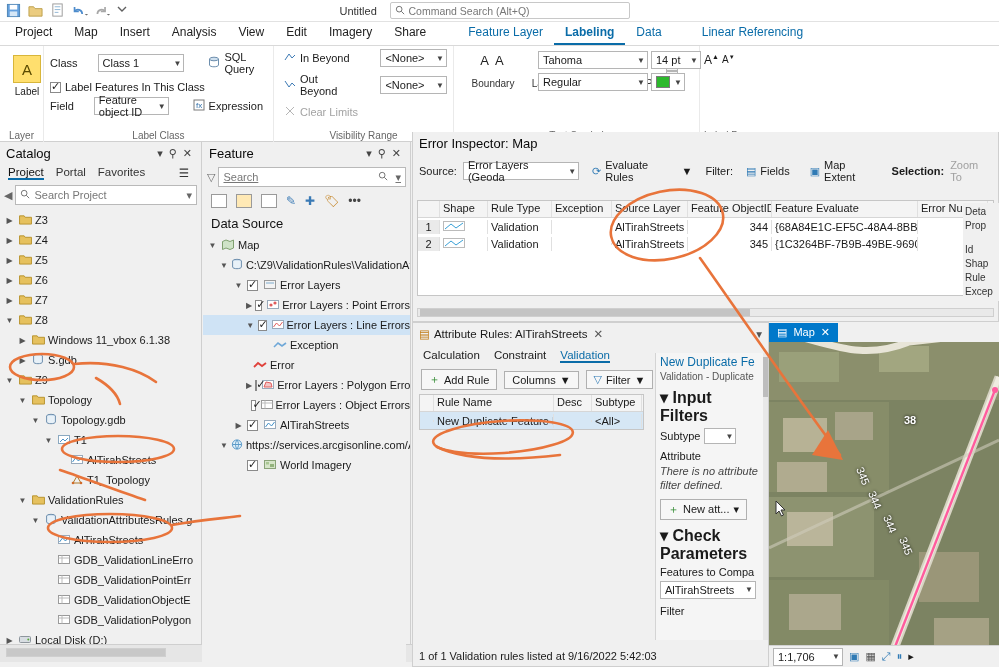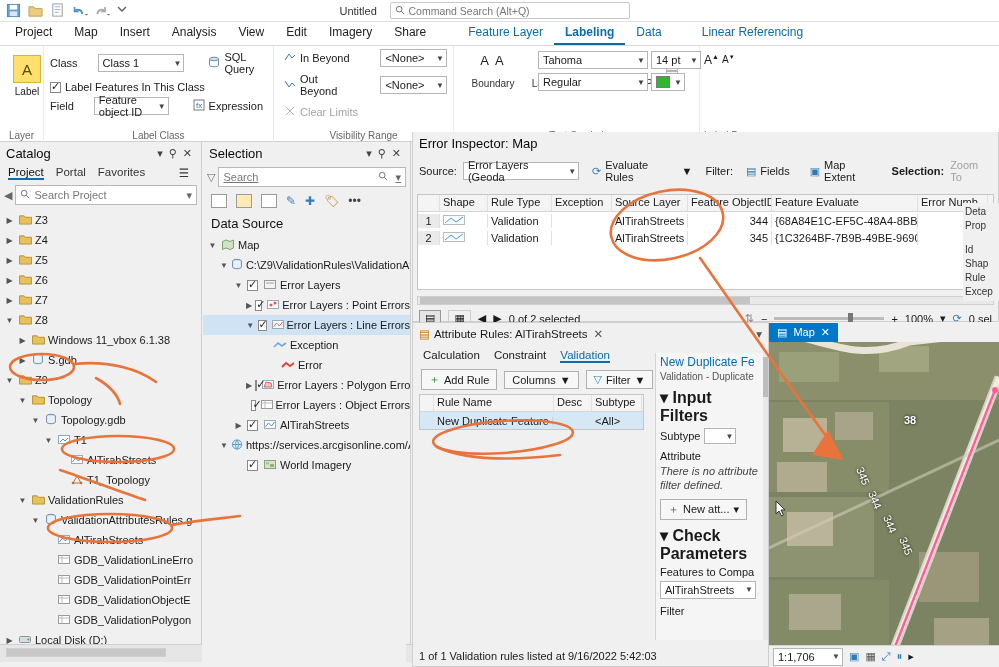--- a/index.html
+++ b/index.html
@@ -100,21 +100,21 @@
   }
   .ctoolbar { display:flex; align-items:center; gap:9px; padding:4px 8px; font-size:12px; color:#444; }
   .ctoolbar .sq { width:16px; height:14px; border:1px solid #9a9a9a; background:#fff; }
   .dsheader { font-size:13px; padding:4px 8px 2px 8px; color:#111; }
 
   .errins {
     position:absolute; left:412px; top:132px; width:587px; height:190px;
     background:#f0f0f0; border:1px solid #cfcfcf; border-top:none;
   }
   .ei-toolbar { display:flex; align-items:center; gap:6px; padding:3px 6px; font-size:11px; }
-  .grid { background:#fff; border:1px solid #c6c6c6; margin:6px 4px; }
+  .grid { background:#fff; border:1px solid #c6c6c6; margin:12px 4px; }
   .ghead { display:flex; height:17px; background:#f4f4f4; border-bottom:1px solid #d6d6d6; font-size:11px; }
   .ghead div, .grow div { border-right:1px solid #e0e0e0; padding:1px 3px; overflow:hidden; white-space:nowrap; }
   .grow { display:flex; height:17px; font-size:11px; align-items:center; }
   .status { display:flex; align-items:center; gap:7px; padding:3px 6px; font-size:11px; }
 
   .attrrules {
     position:absolute; left:412px; top:322px; width:357px; height:345px;
     background:#f0f0f0; border:1px solid #cfcfcf;
   }
   .tabhdr { display:flex; align-items:center; height:22px; padding:0 6px; font-size:11.5px; }
@@ -560,21 +560,21 @@
         <span>Local Disk (D:)</span>
       </div>
     </div>
   <div class="bottombar">
     <div class="hscroll" style="width:160px; margin:3px 6px; background:#c8c8c8;"></div>
   </div>
 </div>
 
 <div class="contents">
   <div class="panel-title">
-    <span>Selection</span>
+    <span>Feature</span>
     <span class="spacer"></span>
     <span class="pin">▾</span>
     <span class="pin">⚲</span>
     <span class="pin">✕</span>
   </div>
   <div style="display:flex; align-items:center; gap:3px; padding:0 4px;">
     <span style="color:#666;">▽</span>
     <div class="searchbox" style="flex:1; margin:3px 0;text-decoration:underline;">
       <span>Search</span>
       <span style="margin-left:auto;">
@@ -640,21 +640,21 @@
           </svg></span>
         <span>Error Layers : Line Errors</span>
       </div>
       <div class="tnode" style="padding-left: 56px;">
         <span class="exp"></span>
         <span class="ic"><svg width="14" height="8" viewBox="0 0 14 8">
             <path d="M1 6l4-4 4 3 4-3" stroke="#6fa8d8" fill="none" stroke-width="1.6"></path>
           </svg></span>
         <span>Exception</span>
       </div>
-      <div class="tnode" style="padding-left: 64px;">
+      <div class="tnode" style="padding-left: 36px;">
         <span class="exp"></span>
         <span class="ic"><svg width="14" height="8" viewBox="0 0 14 8">
             <path d="M1 6l4-4 4 3 4-3" stroke="#e0413b" fill="none" stroke-width="1.8"></path>
           </svg></span>
         <span>Error</span>
       </div>
       <div class="tnode" style="padding-left: 43px;">
         <span class="exp">▶</span>
         <span class="chk on" style="margin-right: 2px;"></span>
         <span class="ic"><svg width="12" height="11" viewBox="0 0 12 11">

